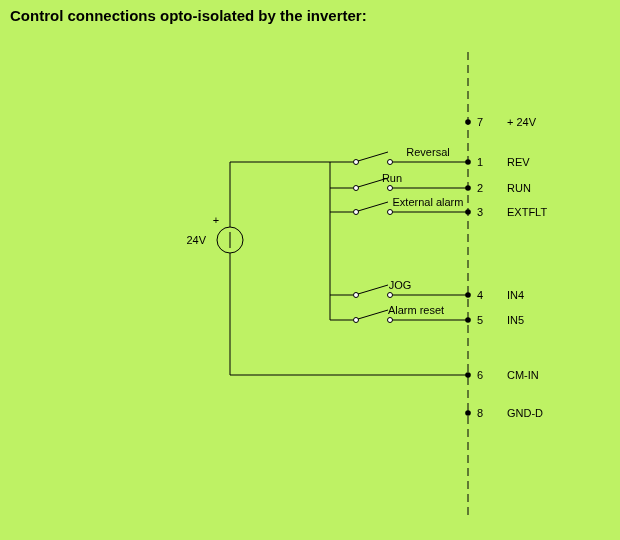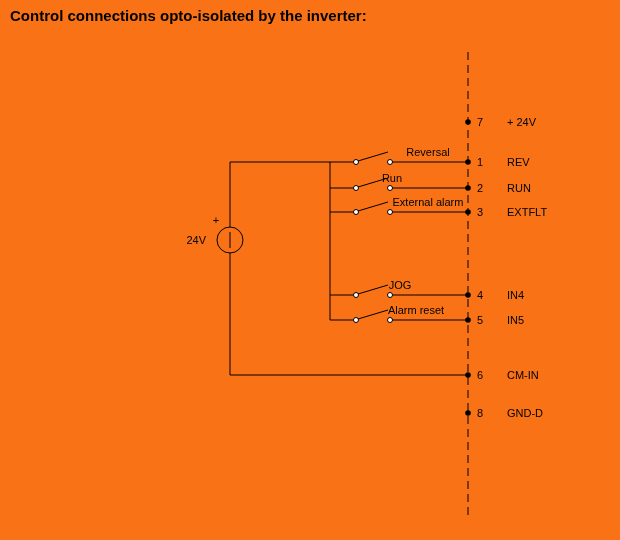--- a/index.html
+++ b/index.html
@@ -1,20 +1,20 @@
 <!DOCTYPE html>
 <html><head>
 <meta charset="utf-8">
 <style>
   html, body { margin: 0; padding: 0; background: #ffffff; }
   .page {
     position: relative;
     width: 620px;
     height: 540px;
-    background: #f97316;
+    background: #bef264;
     font-family: "Liberation Sans", sans-serif;
     overflow: hidden;
   }
   svg { display: block; }
   .title {
     font-family: "Liberation Sans", sans-serif;
     font-size: 15px;
     font-weight: bold;
     fill: #000000;
   }

